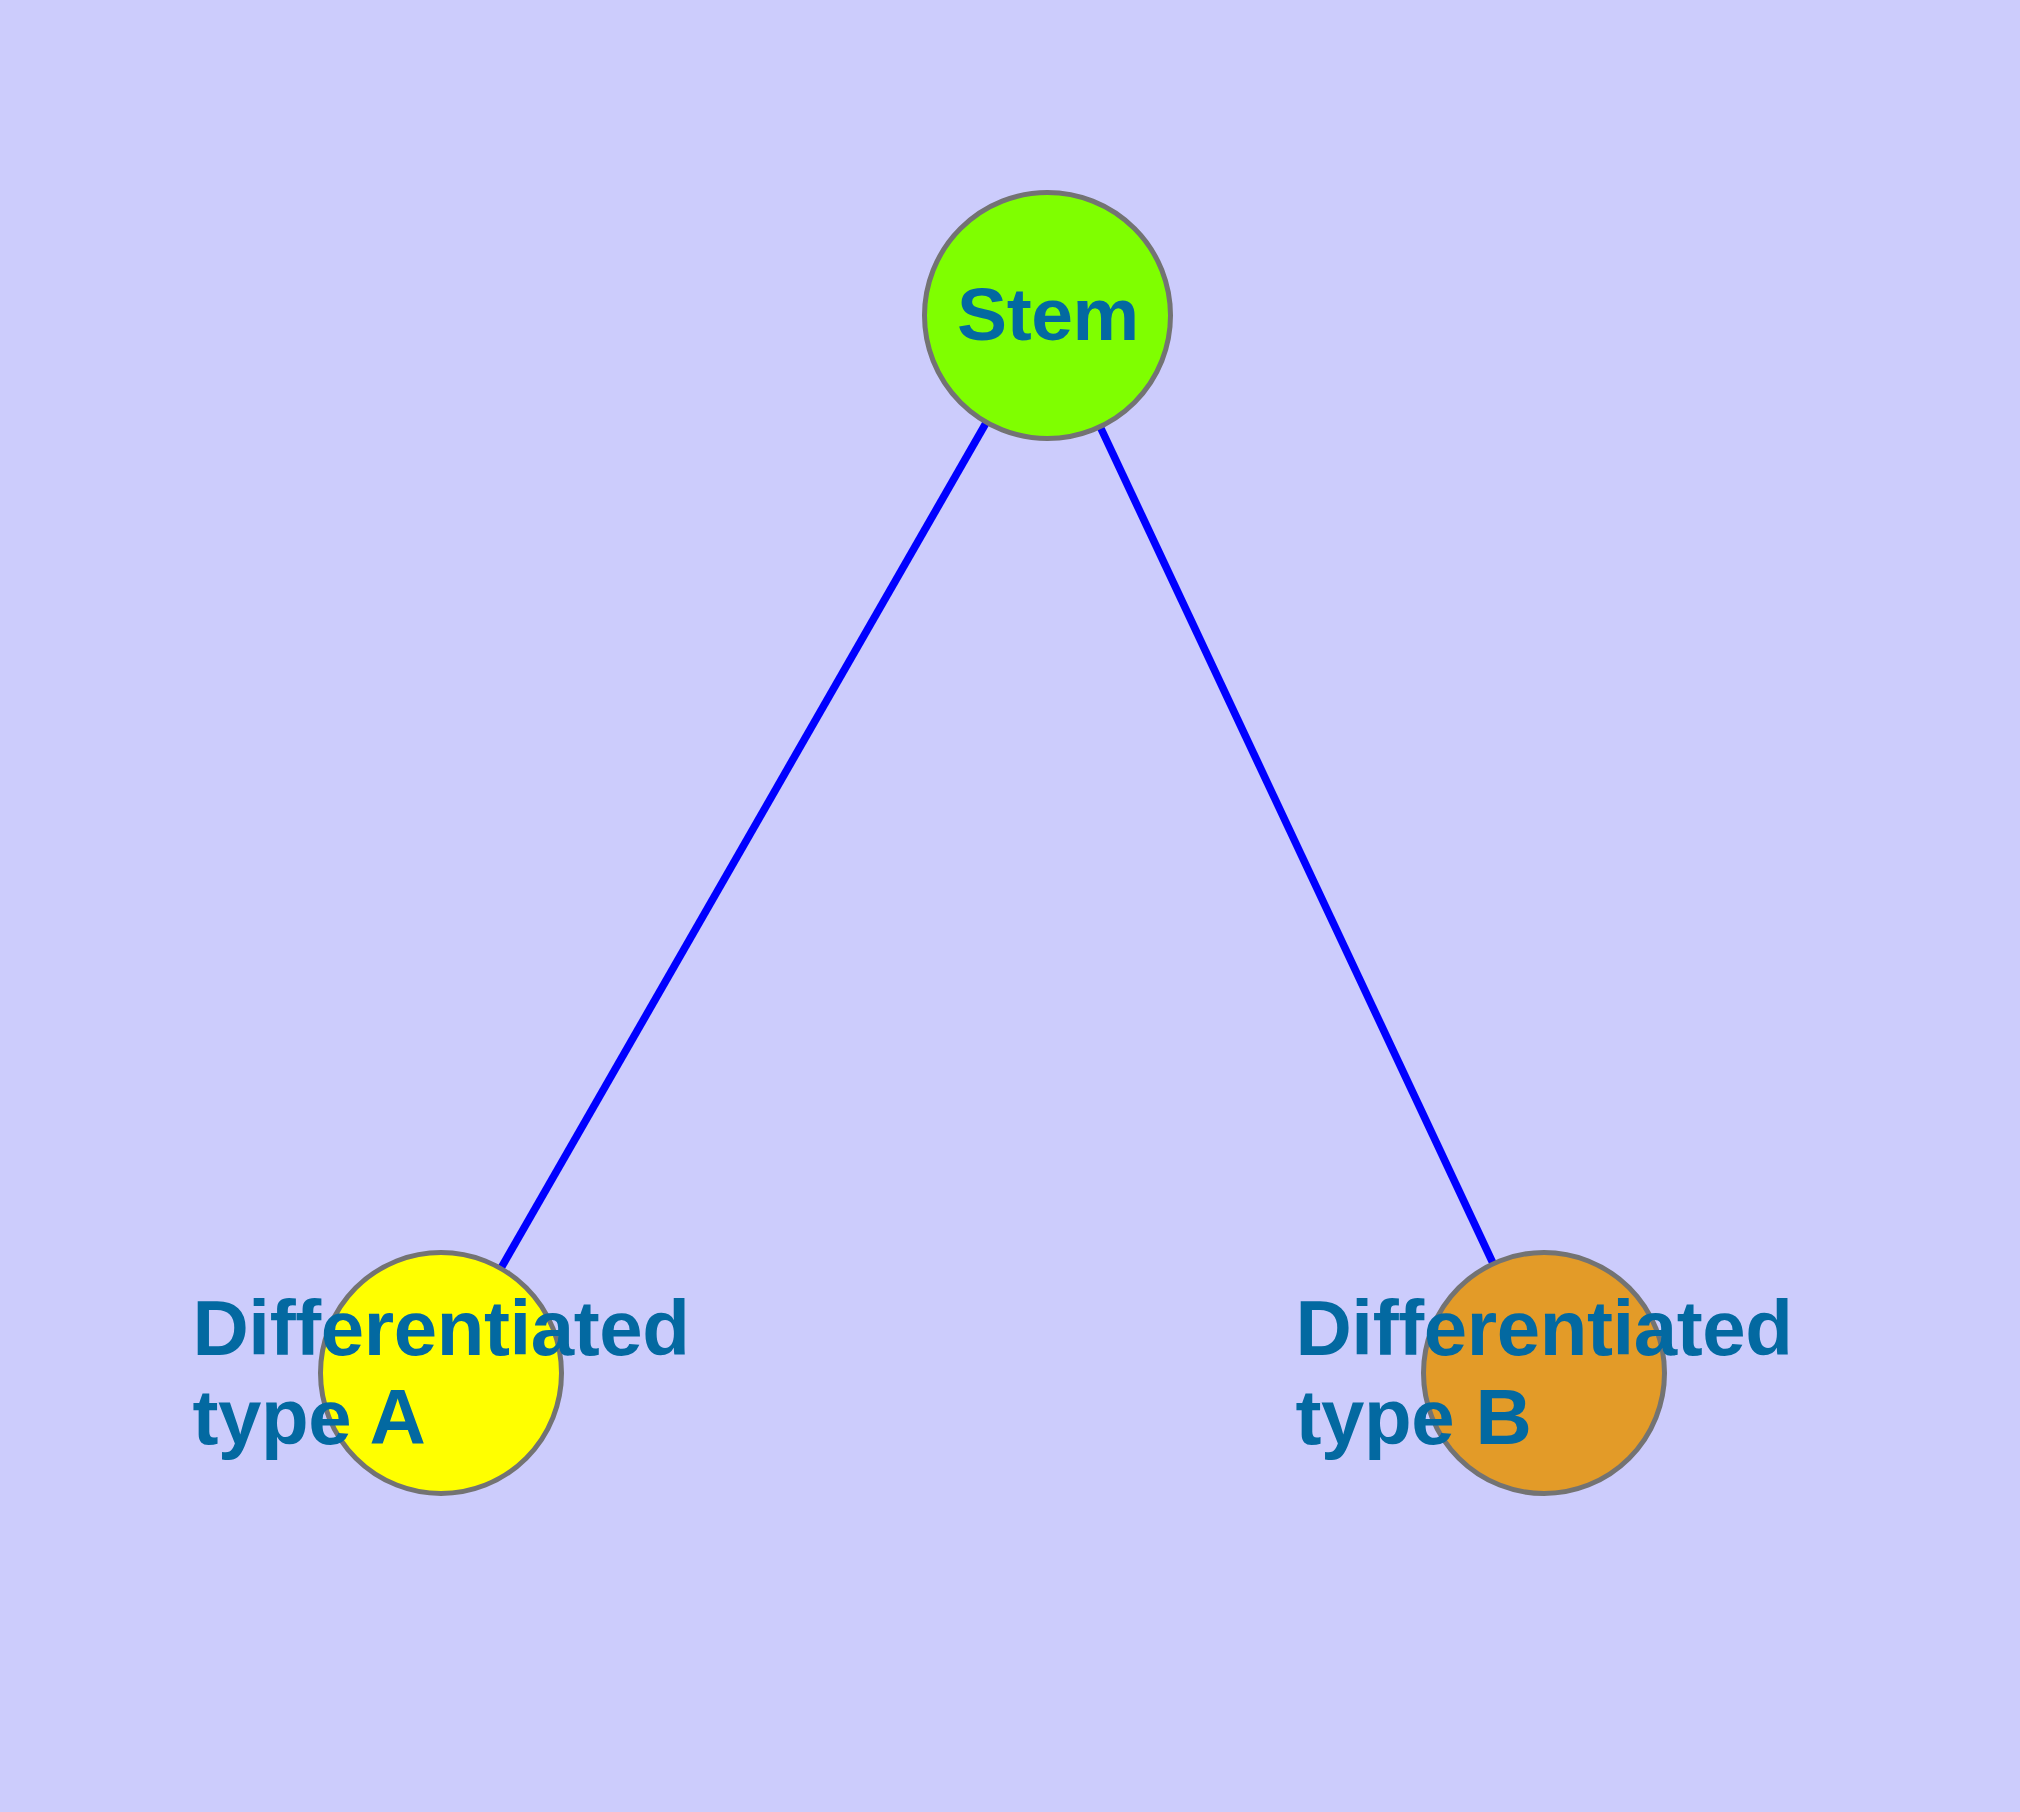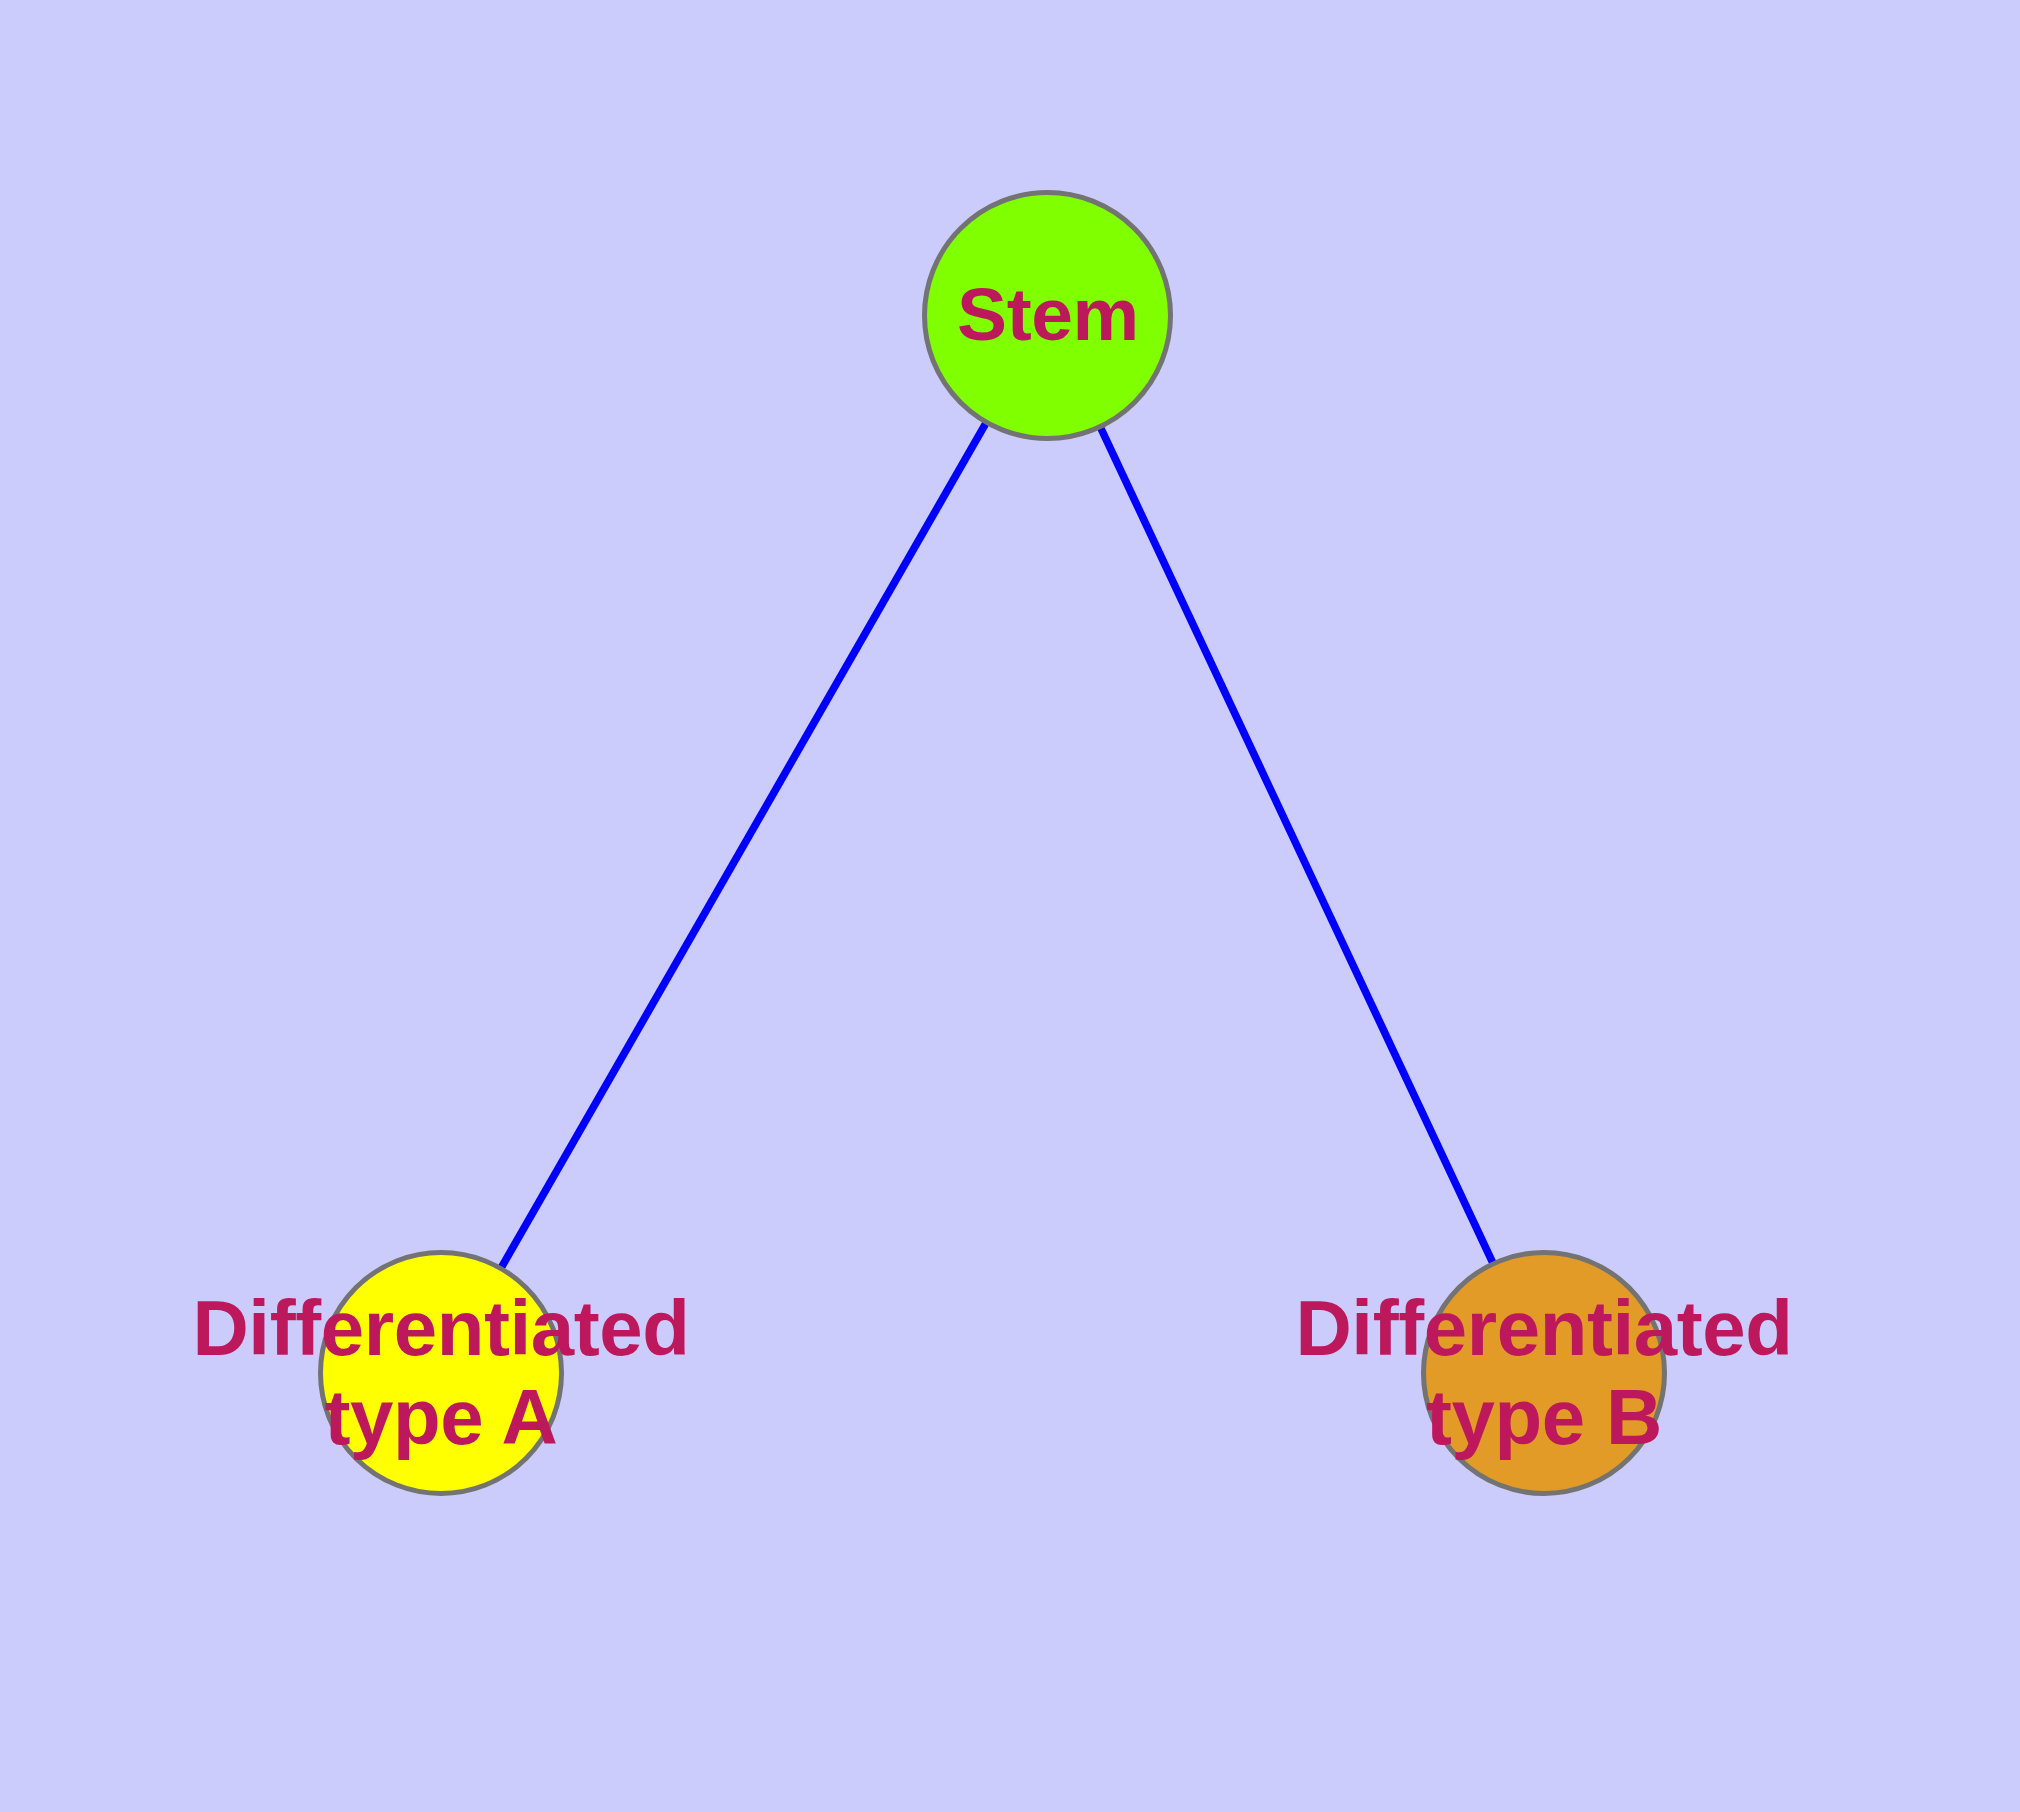--- a/index.html
+++ b/index.html
@@ -34,23 +34,22 @@
   }
   .node {
     position: absolute;
     border-radius: 50%;
     box-sizing: border-box;
     border: 5.1px solid #737373;
   }
   .node-label {
     position: absolute;
     z-index: 3;
-    color: #be185d;
+    color: #0369a1;
     font-weight: bold;
-    text-align: center;
     white-space: pre;
     line-height: 1.14;
     letter-spacing: -0.4px;
     transform: translate(-50%, -50%);
     pointer-events: none;
   }
   .label-stem   { font-size: 75px; }
   .label-diffA  { font-size: 78px; }
   .label-diffB  { font-size: 78px; }
 </style>

